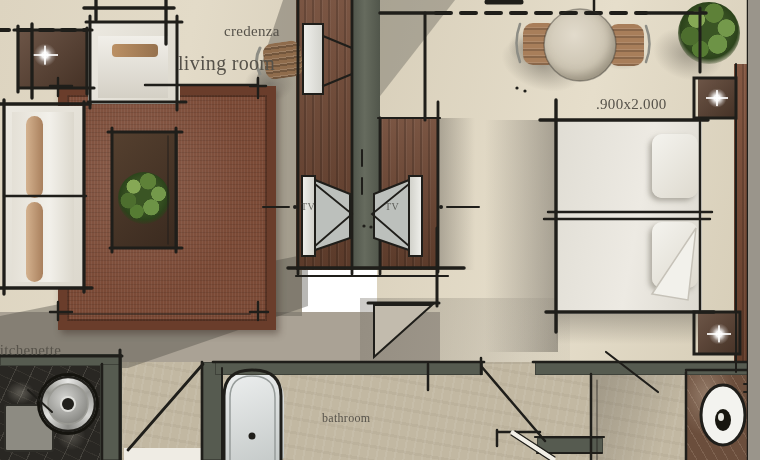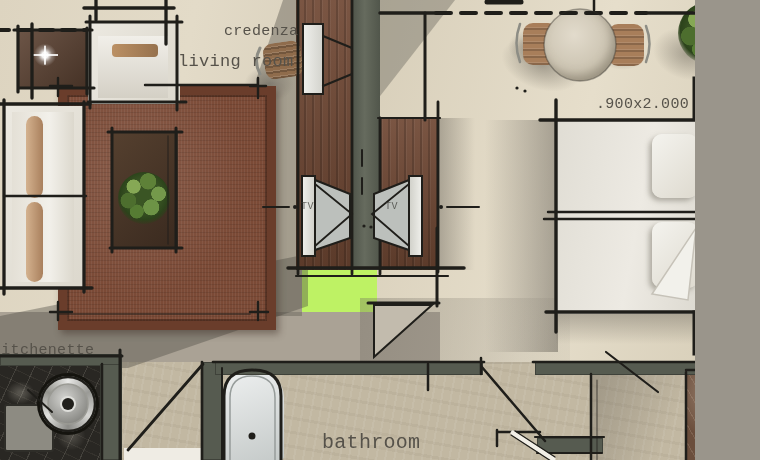--- a/index.html
+++ b/index.html
@@ -1,17 +1,17 @@
 <!DOCTYPE html>
 <html><head>
 <meta charset="utf-8">
 <style>
   html,body{margin:0;padding:0;background:#9a958b;}
-  .plan{position:relative;width:695px;height:460px;overflow:hidden;
-        font-family:Liberation Mono, monospace;background:#bef264;}
+  .plan{position:relative;width:748px;height:460px;overflow:hidden;
+        font-family:Liberation Serif, serif;background:#ffffff;}
   .abs{position:absolute;}
   .label{position:absolute;color:#56524a;letter-spacing:.3px;white-space:nowrap;z-index:40;}
   .shadow{position:absolute;z-index:6;pointer-events:none;}
   .soft{border-radius:50%;}
   
   .wood-v{background-color:#6f4733;
     background-image:repeating-linear-gradient(90deg,rgba(0,0,0,.16) 0 2px,rgba(255,255,255,.05) 2px 3px,transparent 3px 8px),
                      linear-gradient(180deg,rgba(255,255,255,.08),rgba(0,0,0,.18));}
   .wood-h{background-color:#a87e5a;
     background-image:repeating-linear-gradient(0deg,rgba(0,0,0,.18) 0 2px,rgba(255,255,255,.10) 2px 3px,transparent 3px 7px);}
@@ -219,20 +219,20 @@
       <ellipse cx="721" cy="417" rx="3" ry="4" fill="#e8e8e2" stroke="none"></ellipse>
     </g>
     <g stroke="#8d8d85" fill="none" stroke-linecap="round">
       <path d="M260 48 Q253 61 260 74" stroke-width="3"></path>
       <path d="M520 24 Q513 43 520 62" stroke-width="2.5"></path>
       <path d="M646 26 Q653 44 646 62" stroke-width="2.5"></path>
     </g>
   </svg>
 
   <div class="label" style="left:224px;top:23px;font-size:15px;">credenza</div>
-  <div class="label" style="left:178px;top:52px;font-size:17px;">living room</div>
+  <div class="label" style="left:178px;top:52px;font-size:20px;">living room</div>
   <div class="label" style="left:596px;top:96px;font-size:15px;">.900x2.000</div>
   <div class="label" style="left:301px;top:201px;font-size:10px;color:rgba(62,62,56,.75);letter-spacing:.5px;z-index:25;">TV</div>
   <div class="label" style="left:385px;top:201px;font-size:10px;color:rgba(62,62,56,.75);letter-spacing:.5px;z-index:25;">TV</div>
   <div class="label" style="left:-8px;top:342px;font-size:15px;">kitchenette</div>
-  <div class="label" style="left:322px;top:431px;font-size:20px;">bathroom</div>
+  <div class="label" style="left:322px;top:411px;font-size:12px;">bathroom</div>
 
 </div>
 
 </body></html>

